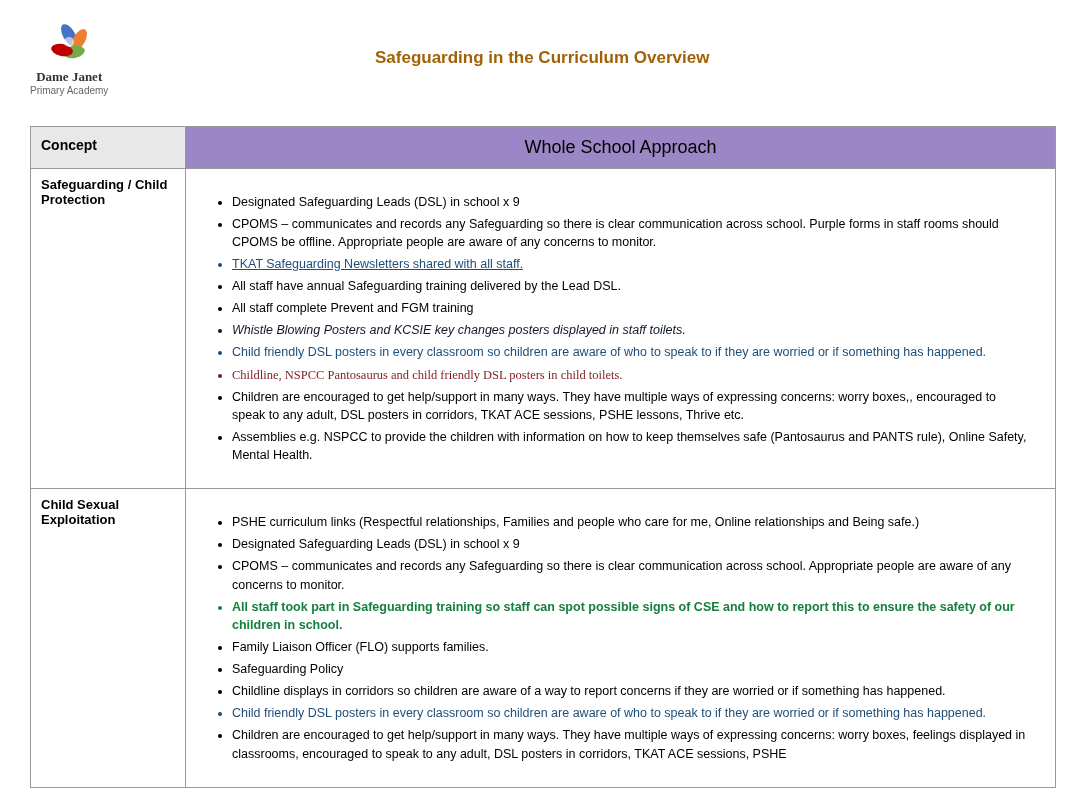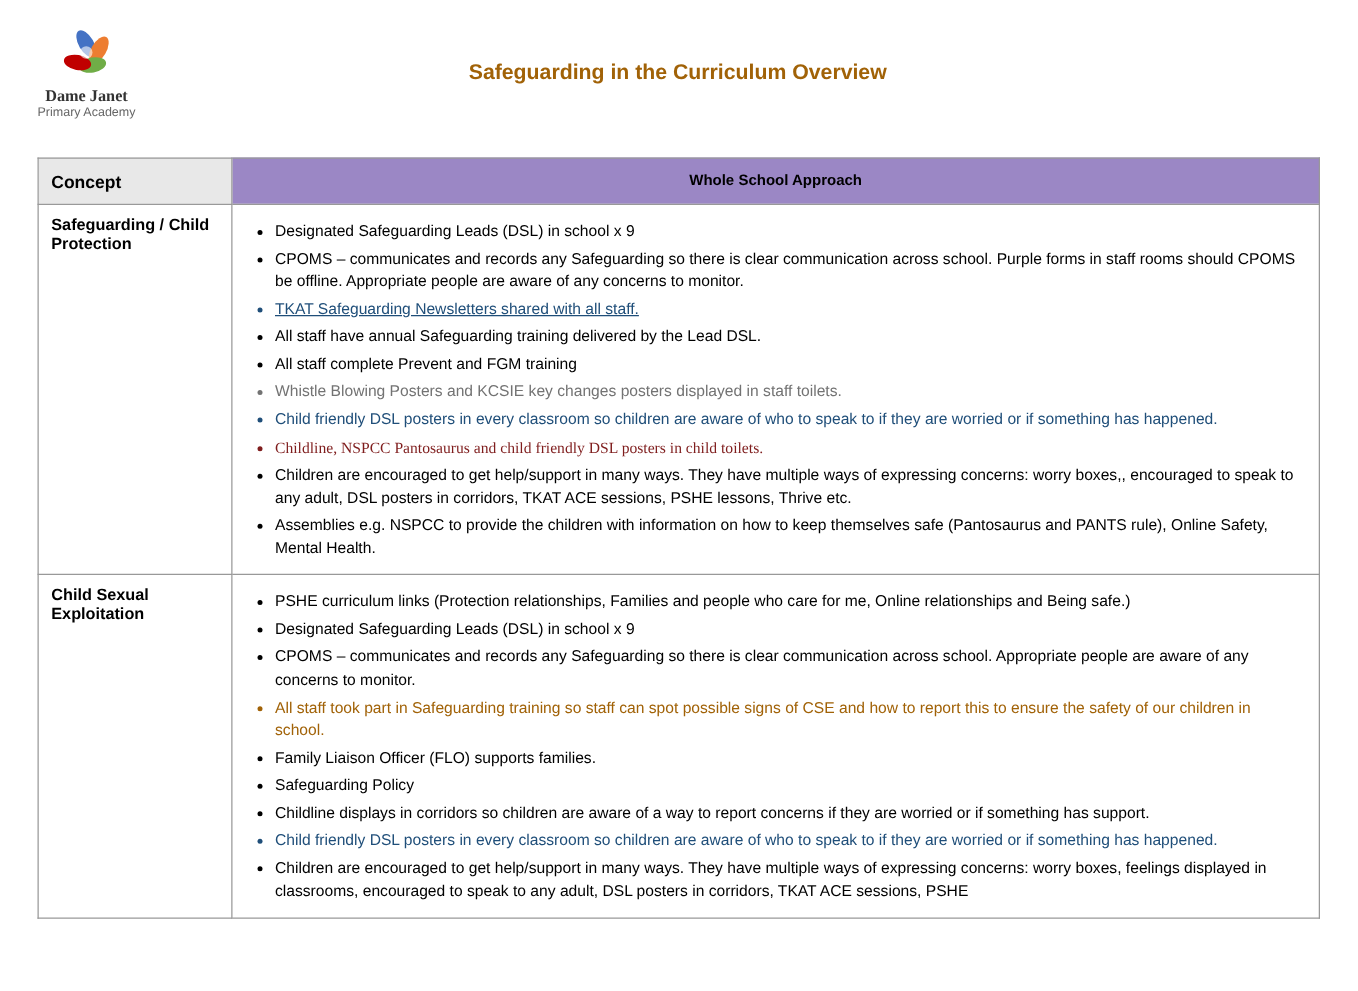--- a/index.html
+++ b/index.html
@@ -56,23 +56,23 @@
       border: 1px solid #999;
     }
     .main-table th, .main-table td {
       border: 1px solid #999;
       vertical-align: top;
       padding: 8px 10px;
     }
     .header-row th {
       background-color: #9b87c5;
       color: #000;
-      font-weight: bold;
+      font-weight: normal;
       text-align: center;
-      font-size: 12px;
+      font-size: 18px;
       padding: 10px;
     }
     .header-row th.concept-header {
       background-color: #e8e8e8;
       font-weight: bold;
       text-align: left;
       font-size: 14px;
       width: 155px;
     }
     .concept-cell {
@@ -82,21 +82,21 @@
       vertical-align: top;
       padding: 10px;
     }
     .content-cell {
       vertical-align: top;
       padding: 8px 12px;
     }
     .content-cell ul {
       list-style: disc;
       padding-left: 20px;
-      margin: 4px;
+      margin: 16px;
     }
     .content-cell ul li {
       margin-bottom: 4px;
       font-size: 12.5px;
       line-height: 1.45;
       color: #000;
     }
   </style>
 </head>
 <body>
@@ -129,38 +129,38 @@
   <tbody id="table-body">
   <tr>
         <td class="concept-cell">Safeguarding / Child Protection</td>
         <td class="content-cell">
           <ul>
             <li>Designated Safeguarding Leads (DSL) in school x 9</li>
             <li>CPOMS – communicates and records any Safeguarding so there is clear communication across school. Purple forms in staff rooms should CPOMS be offline. Appropriate people are aware of any concerns to monitor.</li>
             <li style="color: rgb(31, 78, 121); text-decoration: underline;">TKAT Safeguarding Newsletters shared with all staff.</li>
             <li>All staff have annual Safeguarding training delivered by the Lead DSL.</li>
             <li>All staff complete Prevent and FGM training</li>
-            <li style="color: #737373;">Whistle Blowing Posters and KCSIE key changes posters displayed in staff toilets.</li>
+            <li style="color: #0f172a; font-style: italic;">Whistle Blowing Posters and KCSIE key changes posters displayed in staff toilets.</li>
             <li style="color: rgb(31, 78, 121);">Child friendly DSL posters in every classroom so children are aware of who to speak to if they are worried or if something has happened.</li>
             <li style="color: #7f1d1d; font-family: Liberation Serif, serif;">Childline, NSPCC Pantosaurus and child friendly DSL posters in child toilets.</li>
             <li>Children are encouraged to get help/support in many ways. They have multiple ways of expressing concerns: worry boxes,, encouraged to speak to any adult, DSL posters in corridors, TKAT ACE sessions,  PSHE lessons, Thrive etc.</li>
             <li>Assemblies e.g. NSPCC to provide the children with information on how to keep themselves safe (Pantosaurus and PANTS rule), Online Safety, Mental Health.</li>
           </ul>
         </td>
       </tr>
       <tr>
         <td class="concept-cell">Child Sexual Exploitation</td>
         <td class="content-cell">
           <ul>
-            <li>PSHE curriculum links (Protection relationships, Families and people who care for me, Online relationships and Being safe.)</li>
+            <li>PSHE curriculum links (Respectful relationships, Families and people who care for me, Online relationships and Being safe.)</li>
             <li>Designated Safeguarding Leads (DSL) in school x 9</li>
             <li>CPOMS – communicates and records any Safeguarding so there is clear communication across school. Appropriate people are aware of any concerns to monitor.</li>
-            <li style="color: #a16207;">All staff took part in Safeguarding training so staff can spot possible signs of CSE and how to report this to ensure the safety of our children in school.</li>
+            <li style="color: #15803d; font-weight: bold;">All staff took part in Safeguarding training so staff can spot possible signs of CSE and how to report this to ensure the safety of our children in school.</li>
             <li>Family Liaison Officer (FLO) supports families.</li>
             <li> Safeguarding Policy</li>
-            <li>Childline displays in corridors so children are aware of a way to report concerns if they are worried or if something has support.</li>
+            <li>Childline displays in corridors so children are aware of a way to report concerns if they are worried or if something has happened.</li>
             <li style="color: rgb(31, 78, 121);">Child friendly DSL posters in every classroom so children are aware of who to speak to if they are worried or if something has happened.</li>
             <li>Children are encouraged to get help/support in many ways. They have multiple ways of expressing concerns: worry boxes, feelings displayed in classrooms, encouraged to speak to any adult, DSL posters in corridors, TKAT ACE sessions,  PSHE</li>
           </ul>
         </td>
       </tr>
     </tbody>
 </table>
 
 </body></html>

